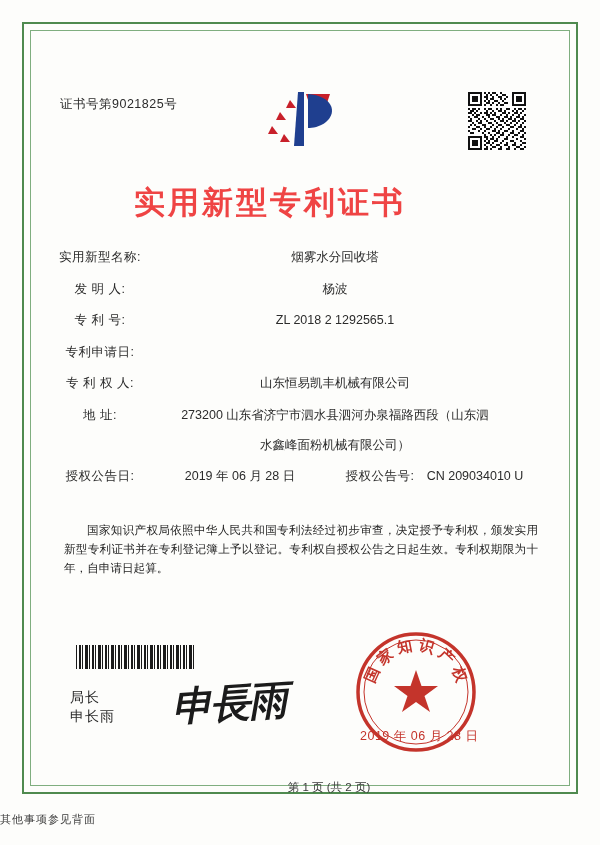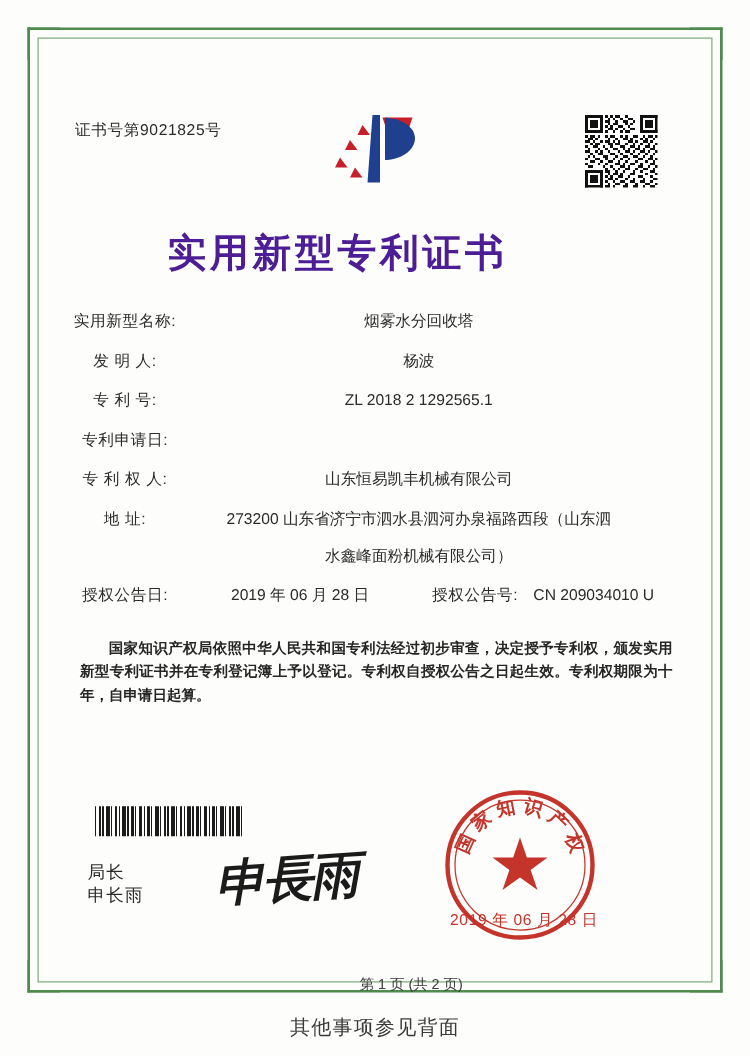--- a/index.html
+++ b/index.html
@@ -76,21 +76,21 @@
   
   .doc-title {
     position: absolute;
     left: 0; top: 182px;
     width: 540px;
     text-align: center;
     font-family: "Liberation Serif", serif;
     font-size: 31px;
     font-weight: bold;
     letter-spacing: 3px;
-    color: #4c1d95;
+    color: #ef4444;
   }
 
   
   .fields {
     position: absolute;
     left: 54px; top: 248px;
     width: 470px;
     font-size: 12.5px;
     line-height: 18px;
     text-align: center;
@@ -126,23 +126,22 @@
   .body-text {
     position: absolute;
     left: 64px; top: 508px;
     width: 474px;
     font-size: 11.6px;
     line-height: 19px;
     text-align: justify;
     color: #262626;
   }
   .body-text p {
-    margin: 1px 0 5px 0;
+    margin: 12px 0 5px 0;
     text-indent: 23px;
-    font-weight: bold;
   }
 
   
   .barcode {
     position: absolute;
     left: 76px; top: 645px;
     width: 118px; height: 24px;
     background-image: repeating-linear-gradient(
       to right,
       #1a1a1a 0px, #1a1a1a 1px, #fdfdfb 1px, #fdfdfb 3px,
@@ -193,22 +192,22 @@
     width: 600px;
     text-align: center;
     font-size: 11.5px;
     color: #3a3a3a;
     padding-left: 29px;
   }
   .outside-note {
     position: absolute;
     left: 0; top: 812px;
     width: 600px;
-    text-align: center;
-    font-size: 16px;
+    text-align: left;
+    font-size: 11px;
     color: #3a3a3a;
     letter-spacing: 1px;
   }
 </style>
 </head>
 <body>
 
 <div class="page">
 
   <div class="border-outer"></div>

